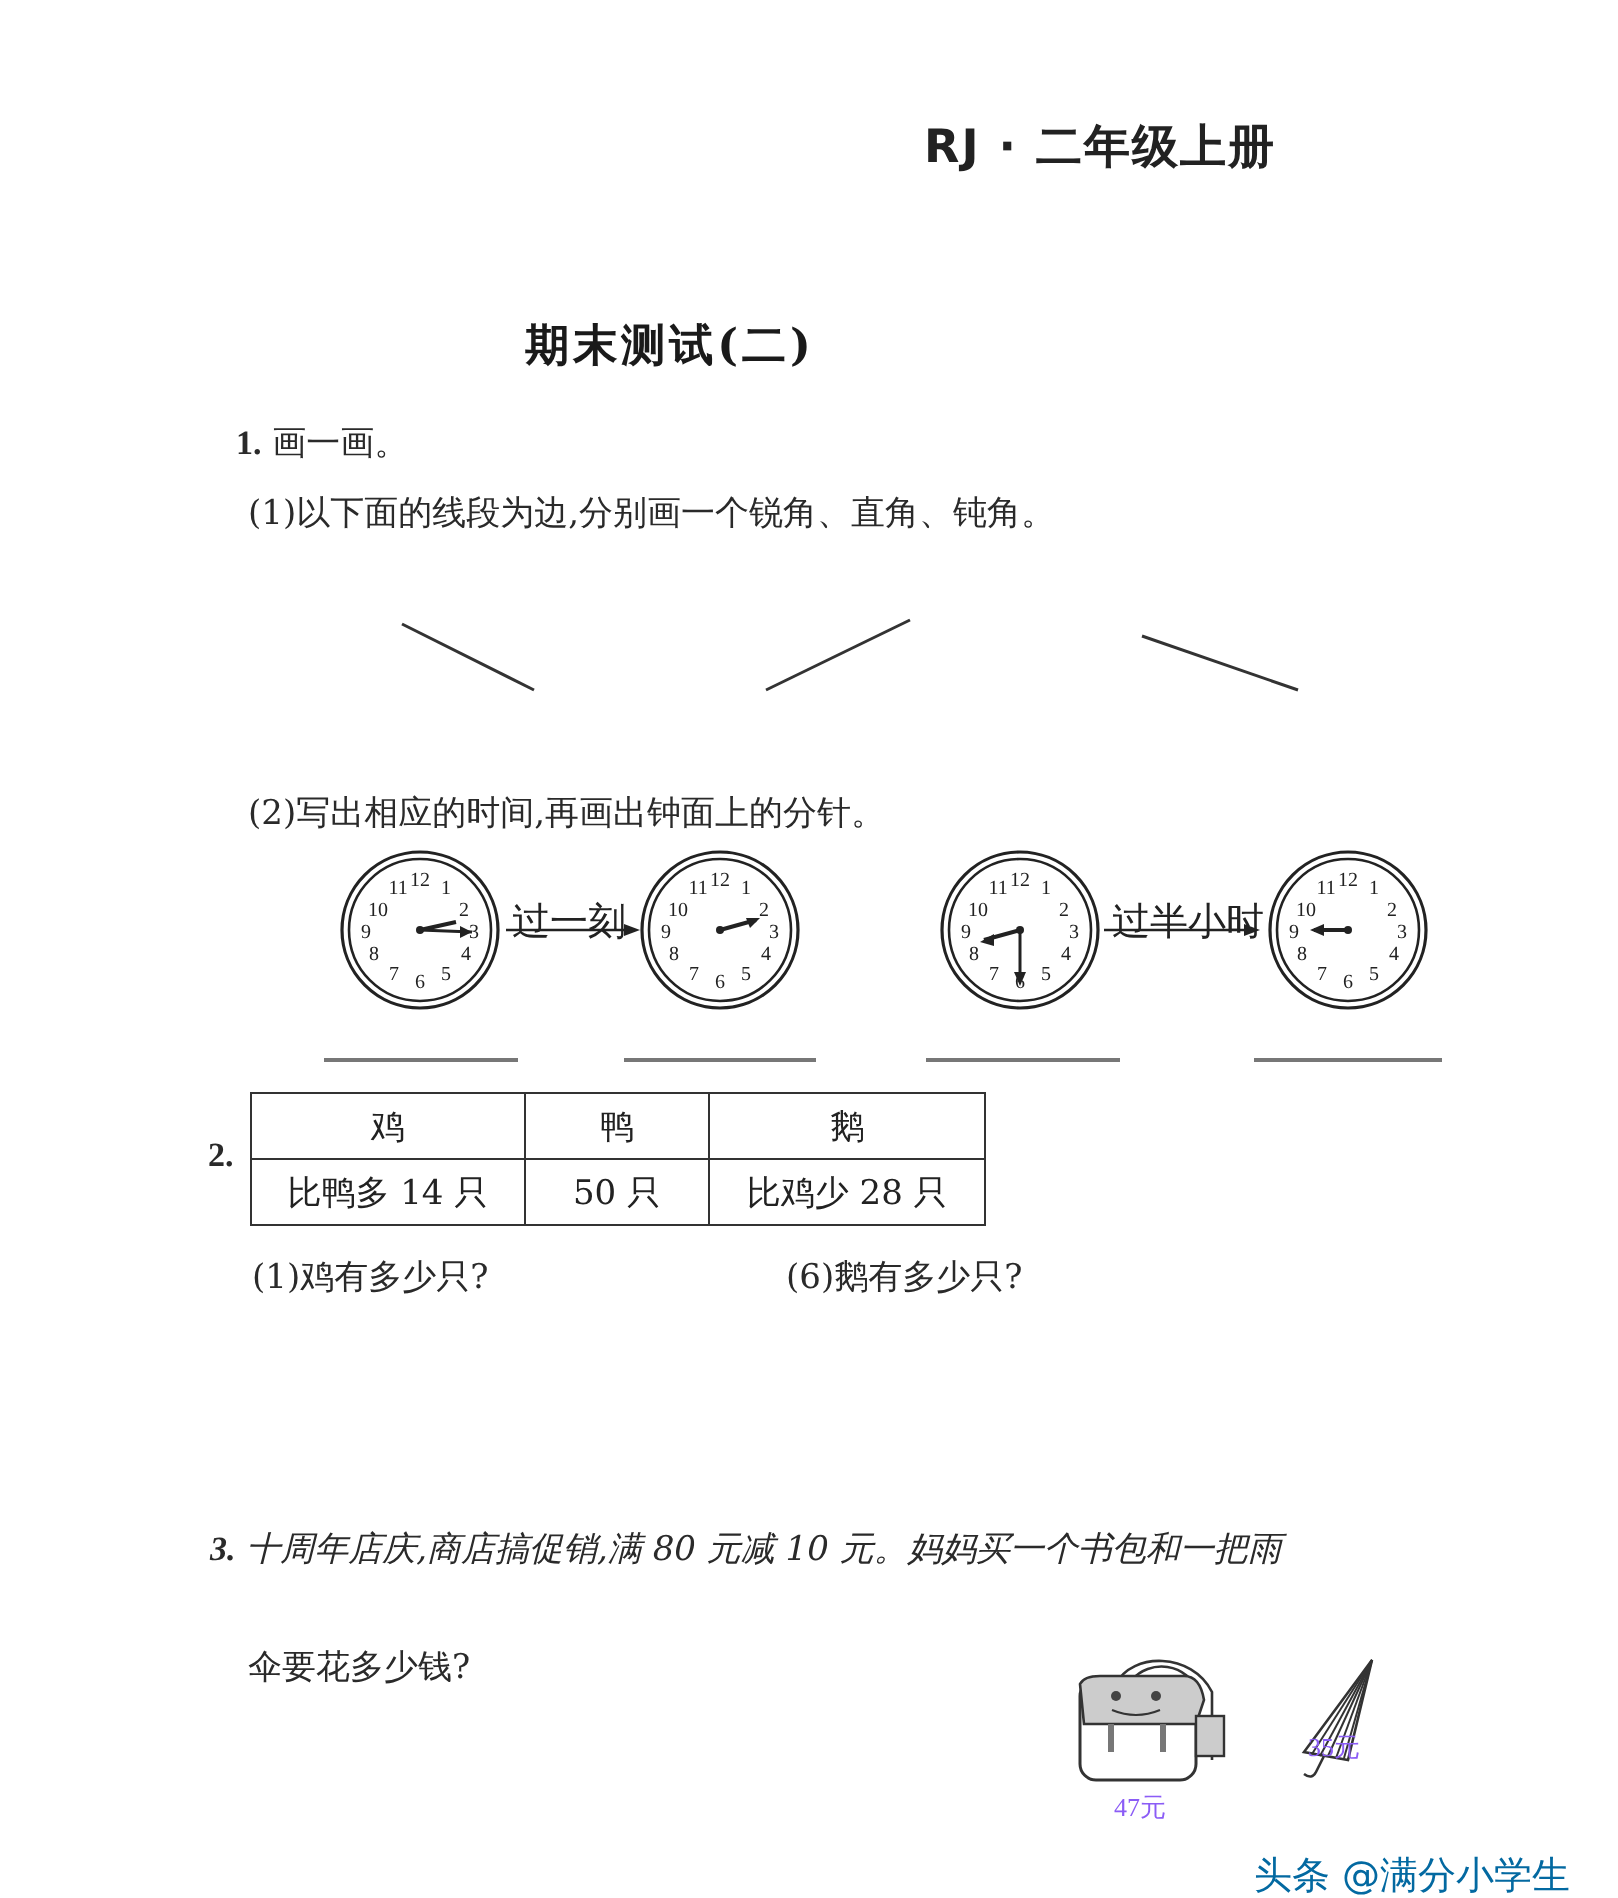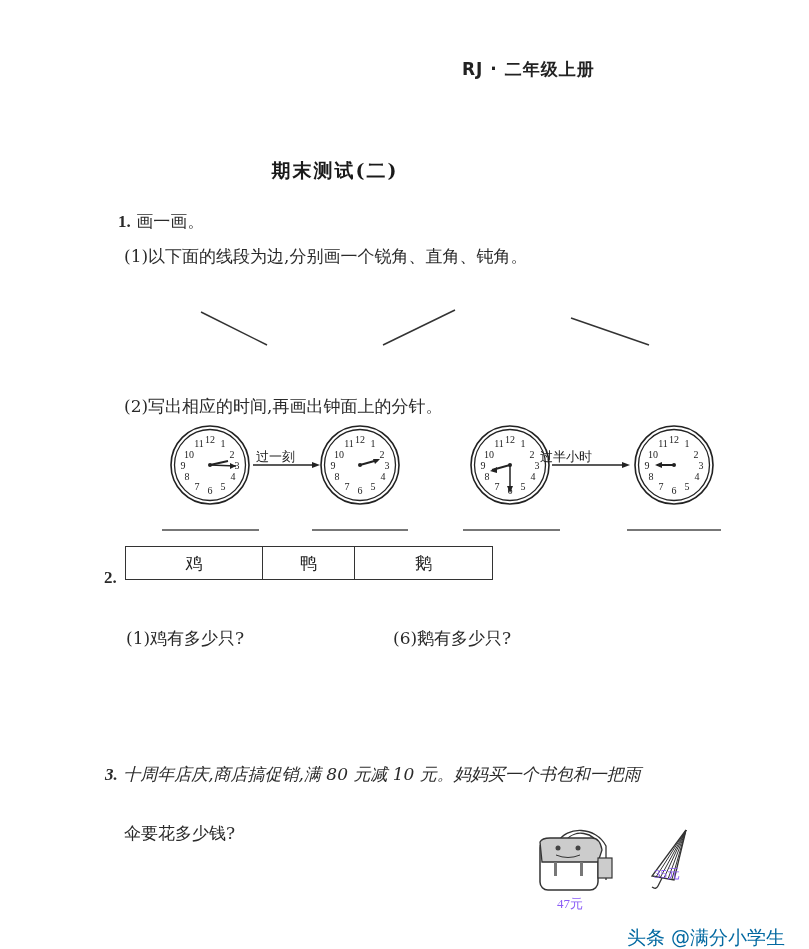--- a/index.html
+++ b/index.html
@@ -1,28 +1,28 @@
 <!DOCTYPE html>
 <html><head>
 <meta charset="utf-8">
 <style>
   html, body { margin: 0; padding: 0; background: #ffffff; }
   body { width: 809px; height: 949px; position: relative; overflow: hidden;
          font-family: "DejaVu Serif", "Liberation Serif", serif; color: #222; }
   .abs { position: absolute; }
   .header-tag { left: 462px; top: 58px; font-family: "DejaVu Sans", "Liberation Sans", sans-serif;
-                font-size: 17px; font-weight: bold; letter-spacing: 1px; color: #222; }
-  .title { left: 0; width: 670px; top: 158px; text-align: center; font-size: 19px; font-weight: bold; letter-spacing: 2px; color: #1a1a1a; }
+                font-size: 23px; font-weight: bold; letter-spacing: 1px; color: #222; }
+  .title { left: 0; width: 670px; top: 158px; text-align: center; font-size: 22px; font-weight: bold; letter-spacing: 2px; color: #1a1a1a; }
   .qnum { font-weight: bold; font-family: "Liberation Serif", serif; }
   .text { font-size: 17px; color: #2a2a2a; white-space: nowrap; }
   .line-seg { stroke: #333; stroke-width: 1.5; }
   .answer-line { height: 2px; background: #777; }
   table.tbl { border-collapse: collapse; font-size: 17px; }
   table.tbl td { border: 1px solid #333; text-align: center; height: 32px; padding: 0; }
-  .clock-label { font-size: 13px; }
+  .clock-label { font-size: 19px; }
   .watermark { left: 627px; top: 925px; font-family: "DejaVu Sans", "Liberation Sans", sans-serif;
                font-size: 19px; color: #0369a1; text-shadow: 0 0 2px #fff, 0 0 3px #fff; white-space: nowrap; }
   .price { font-size: 13px; font-family: "Liberation Serif", serif; color: #8b5cf6; }
 </style>
 </head>
 <body>
 
 <div class="abs header-tag">RJ · 二年级上册</div>
 <div class="abs title">期末测试(二)</div>
 
@@ -102,34 +102,39 @@
 
   <g transform="translate(524,45)">
     <use href="#clockface"></use>
     <line x1="0" y1="0" x2="-17" y2="0" stroke="#222" stroke-width="2"></line>
     <polygon points="-19,0 -12,-3 -12,3" fill="#222"></polygon>
     <circle cx="0" cy="0" r="2" fill="#222"></circle>
   </g>
 </svg>
 
 <div class="abs clock-label" style="left:256px; top:448px;">过一刻</div>
-<div class="abs clock-label" style="left:540px; top:448px;font-family:Liberation Serif, serif;">过半小时</div>
+<div class="abs clock-label" style="left:556px; top:448px;font-family:Liberation Serif, serif;">过半小时</div>
 
 <div class="abs answer-line" style="left:162px; top:529px; width:97px;"></div>
 <div class="abs answer-line" style="left:312px; top:529px; width:96px;"></div>
 <div class="abs answer-line" style="left:463px; top:529px; width:97px;"></div>
 <div class="abs answer-line" style="left:627px; top:529px; width:94px;"></div>
 
 <div class="abs text qnum" style="left:104px; top:568px;">2.</div>
 <table class="abs tbl" style="left:125px; top:546px; width:368px;">
   <tbody>
       <tr>
     <td style="width:137px;">鸡</td>
     <td style="width:92px;">鸭</td>
     <td style="width:138px;">鹅</td>
+  </tr>
+  <tr>
+    <td>比鸭多 14 只</td>
+    <td>50 只</td>
+    <td>比鸡少 28 只</td>
   </tr>
 </tbody>
   </table>
 <div class="abs text" style="left:126px; top:627px;">(1)鸡有多少只?</div>
 <div class="abs text" style="left:393px; top:627px;">(6)鹅有多少只?</div>
 
 <div class="abs text" style="left:105px; top:763px;font-style:italic;">
   <span class="qnum">3.</span>
   <span>十周年店庆,商店搞促销,满 80 元减 10 元。妈妈买一个书包和一把雨</span>
 </div>

